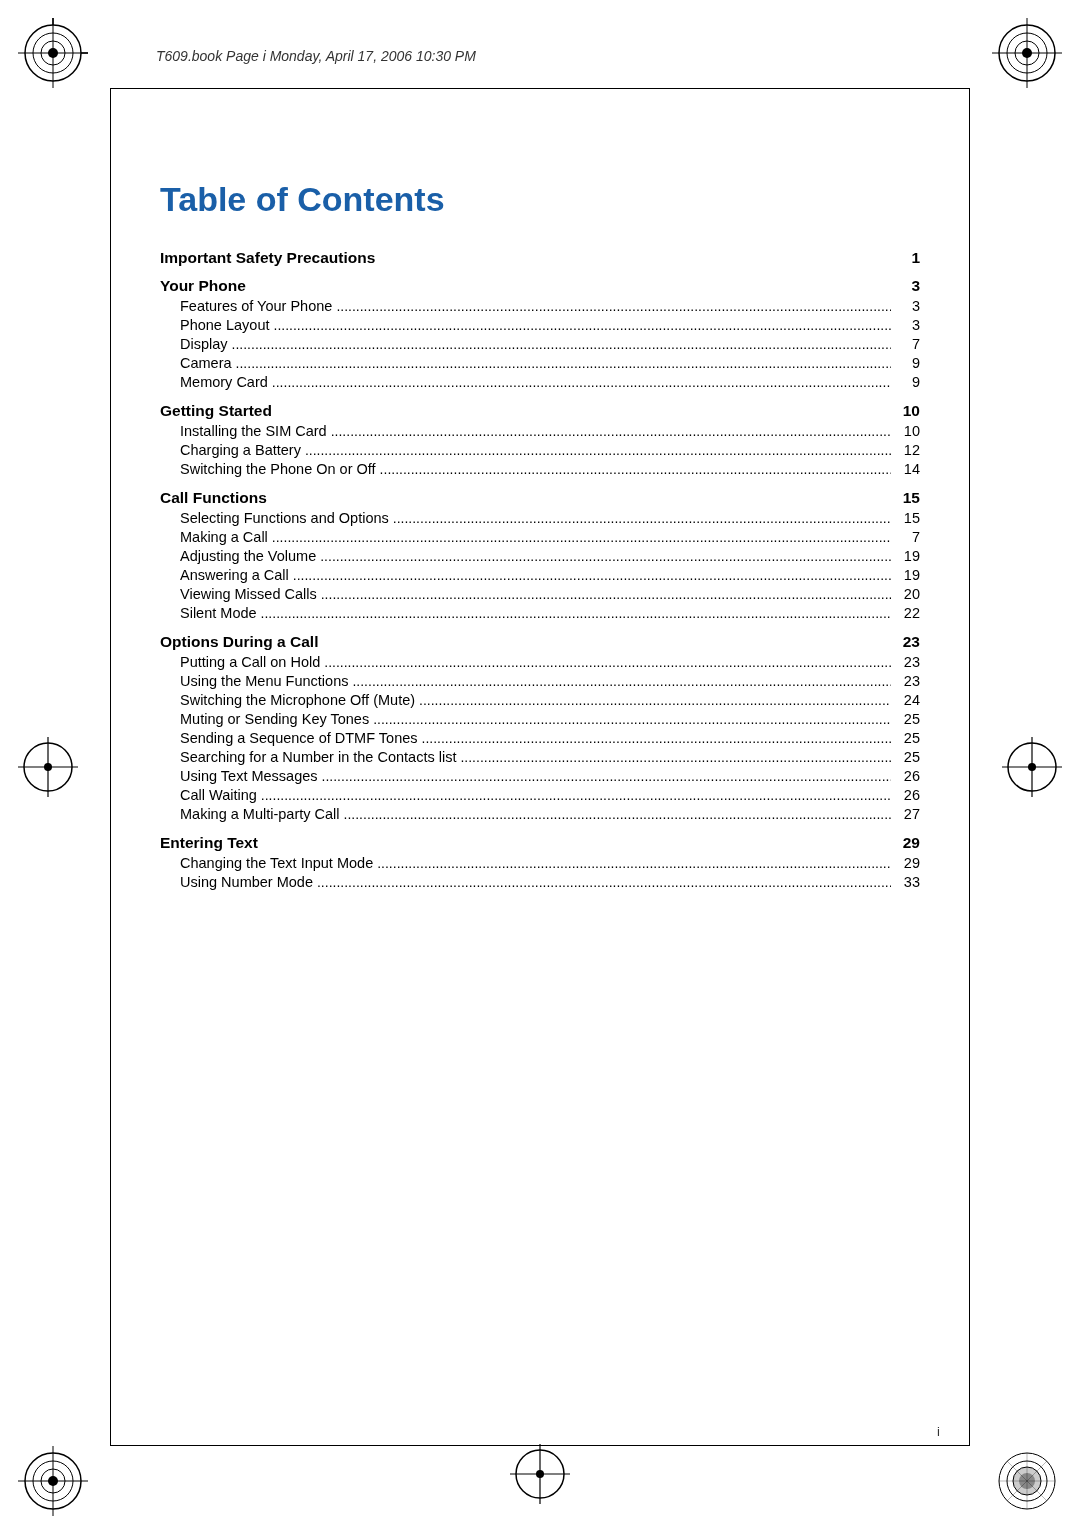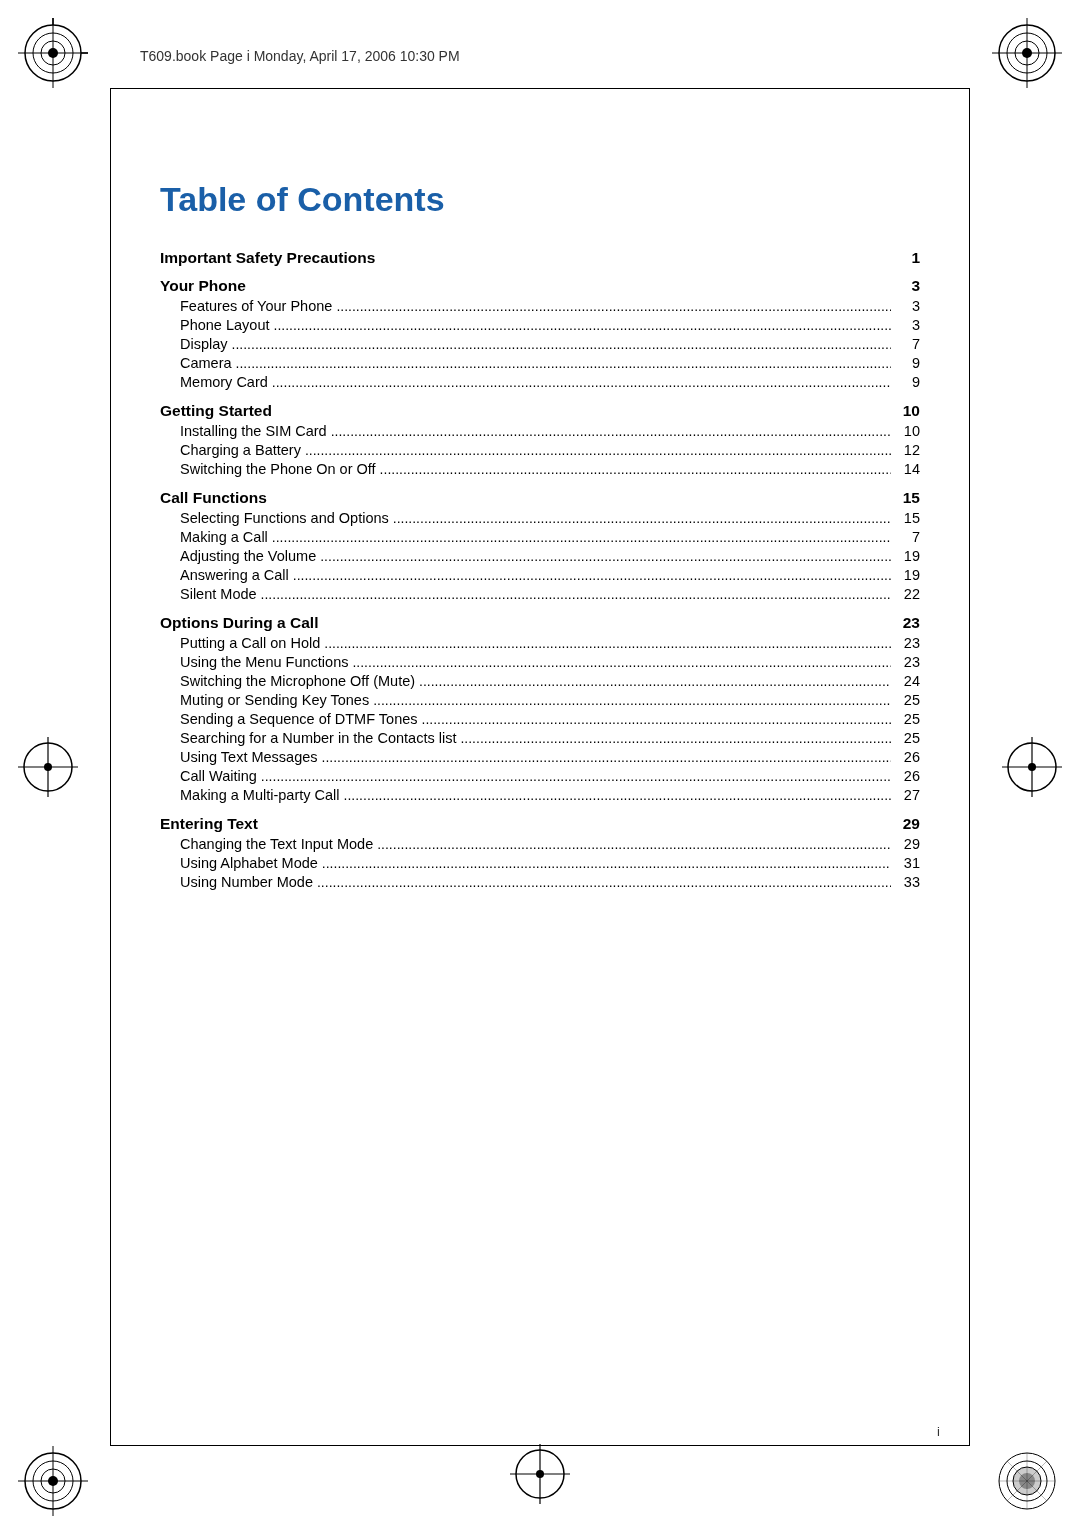--- a/index.html
+++ b/index.html
@@ -71,23 +71,24 @@
       bottom: 88px;
       right: 110px;
       width: 1px;
       background: #000;
     }
 
     
     .header-info {
       position: absolute;
       top: 48px;
-      left: 140px;
+      left: 156px;
       font-size: 14px;
       color: #333;
+      font-style: italic;
     }
 
     
     .side-mark-left {
       position: absolute;
       top: 50%;
       left: 18px;
       transform: translateY(-50%);
       width: 60px;
       height: 60px;
@@ -404,20 +405,25 @@
             <span class="toc-entry-title">Adjusting the Volume</span>
             <span class="toc-entry-dots"></span>
             <span class="toc-entry-page">19</span>
           </div>
           <div class="toc-entry">
             <span class="toc-entry-title">Answering a Call</span>
             <span class="toc-entry-dots"></span>
             <span class="toc-entry-page">19</span>
           </div>
           <div class="toc-entry">
+            <span class="toc-entry-title">Viewing Missed Calls</span>
+            <span class="toc-entry-dots"></span>
+            <span class="toc-entry-page">20</span>
+          </div>
+          <div class="toc-entry">
             <span class="toc-entry-title">Silent Mode</span>
             <span class="toc-entry-dots"></span>
             <span class="toc-entry-page">22</span>
           </div>
         </div>
         <div class="toc-section">
           <div class="toc-chapter">
             <span class="toc-chapter-title">Options During a Call</span>
             <span class="toc-chapter-dots"></span>
             <span class="toc-chapter-page">23</span>
@@ -473,25 +479,20 @@
             <span class="toc-chapter-title">Entering Text</span>
             <span class="toc-chapter-dots"></span>
             <span class="toc-chapter-page">29</span>
           </div>
           <div class="toc-entry">
             <span class="toc-entry-title">Changing the Text Input Mode</span>
             <span class="toc-entry-dots"></span>
             <span class="toc-entry-page">29</span>
           </div>
           <div class="toc-entry">
-            <span class="toc-entry-title">Using Alphabet Mode</span>
-            <span class="toc-entry-dots"></span>
-            <span class="toc-entry-page">31</span>
-          </div>
-          <div class="toc-entry">
             <span class="toc-entry-title">Using Number Mode</span>
             <span class="toc-entry-dots"></span>
             <span class="toc-entry-page">33</span>
           </div>
         </div>
       </div>
 
   </div>
 
   <div class="page-number">i</div>

